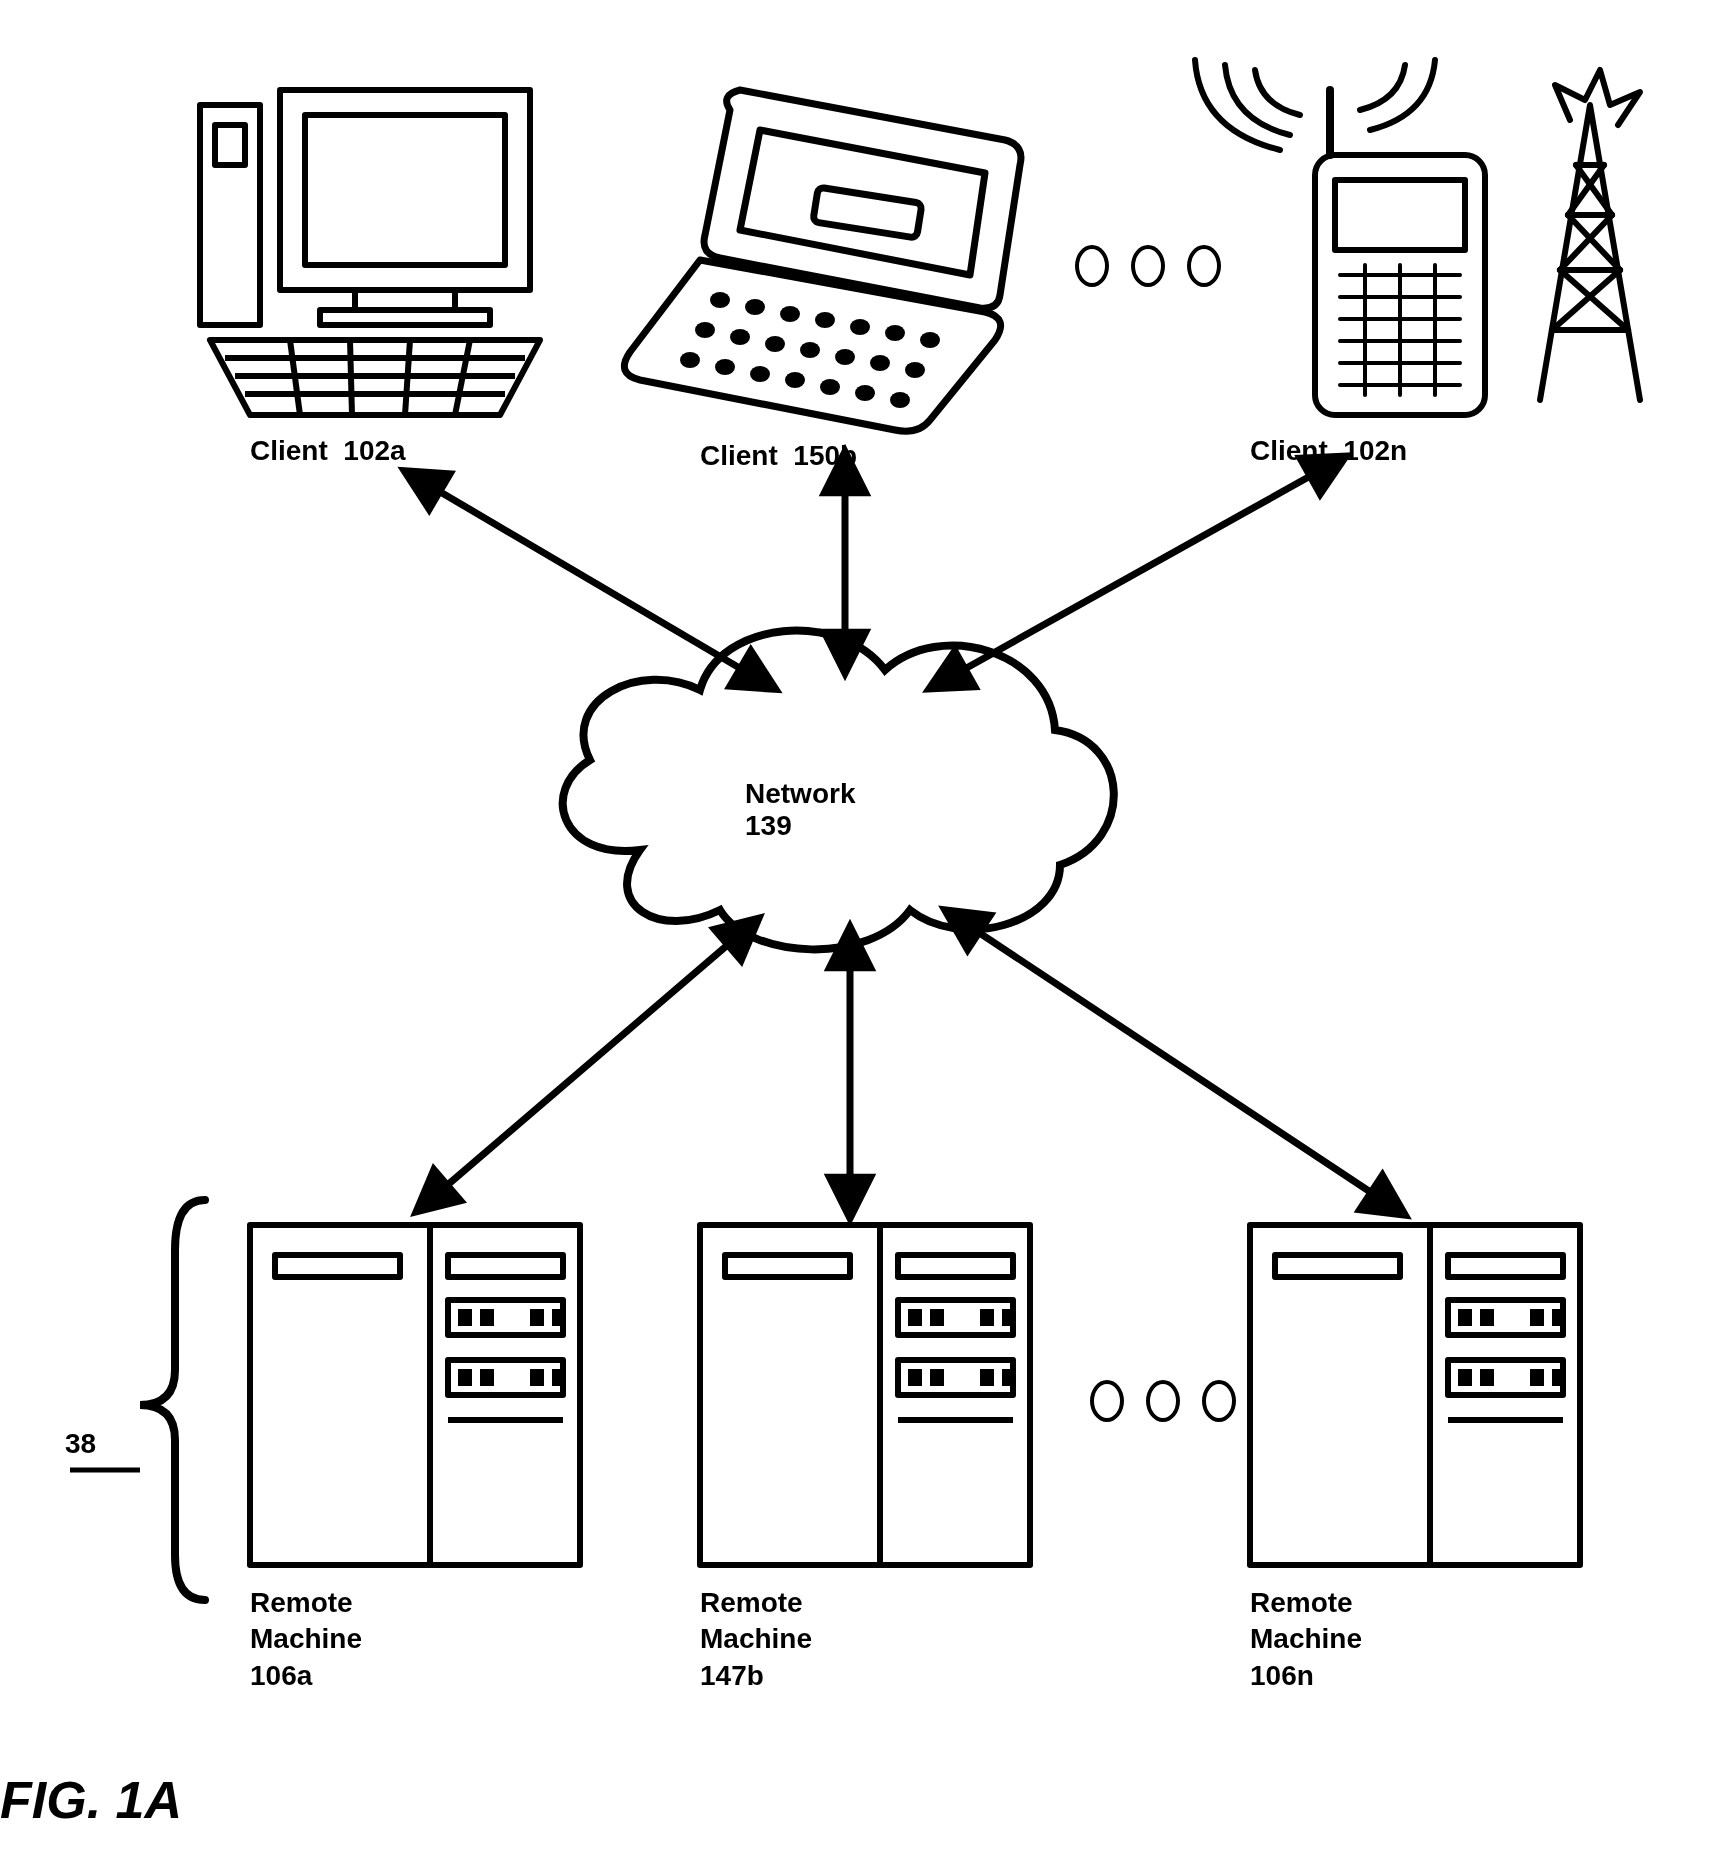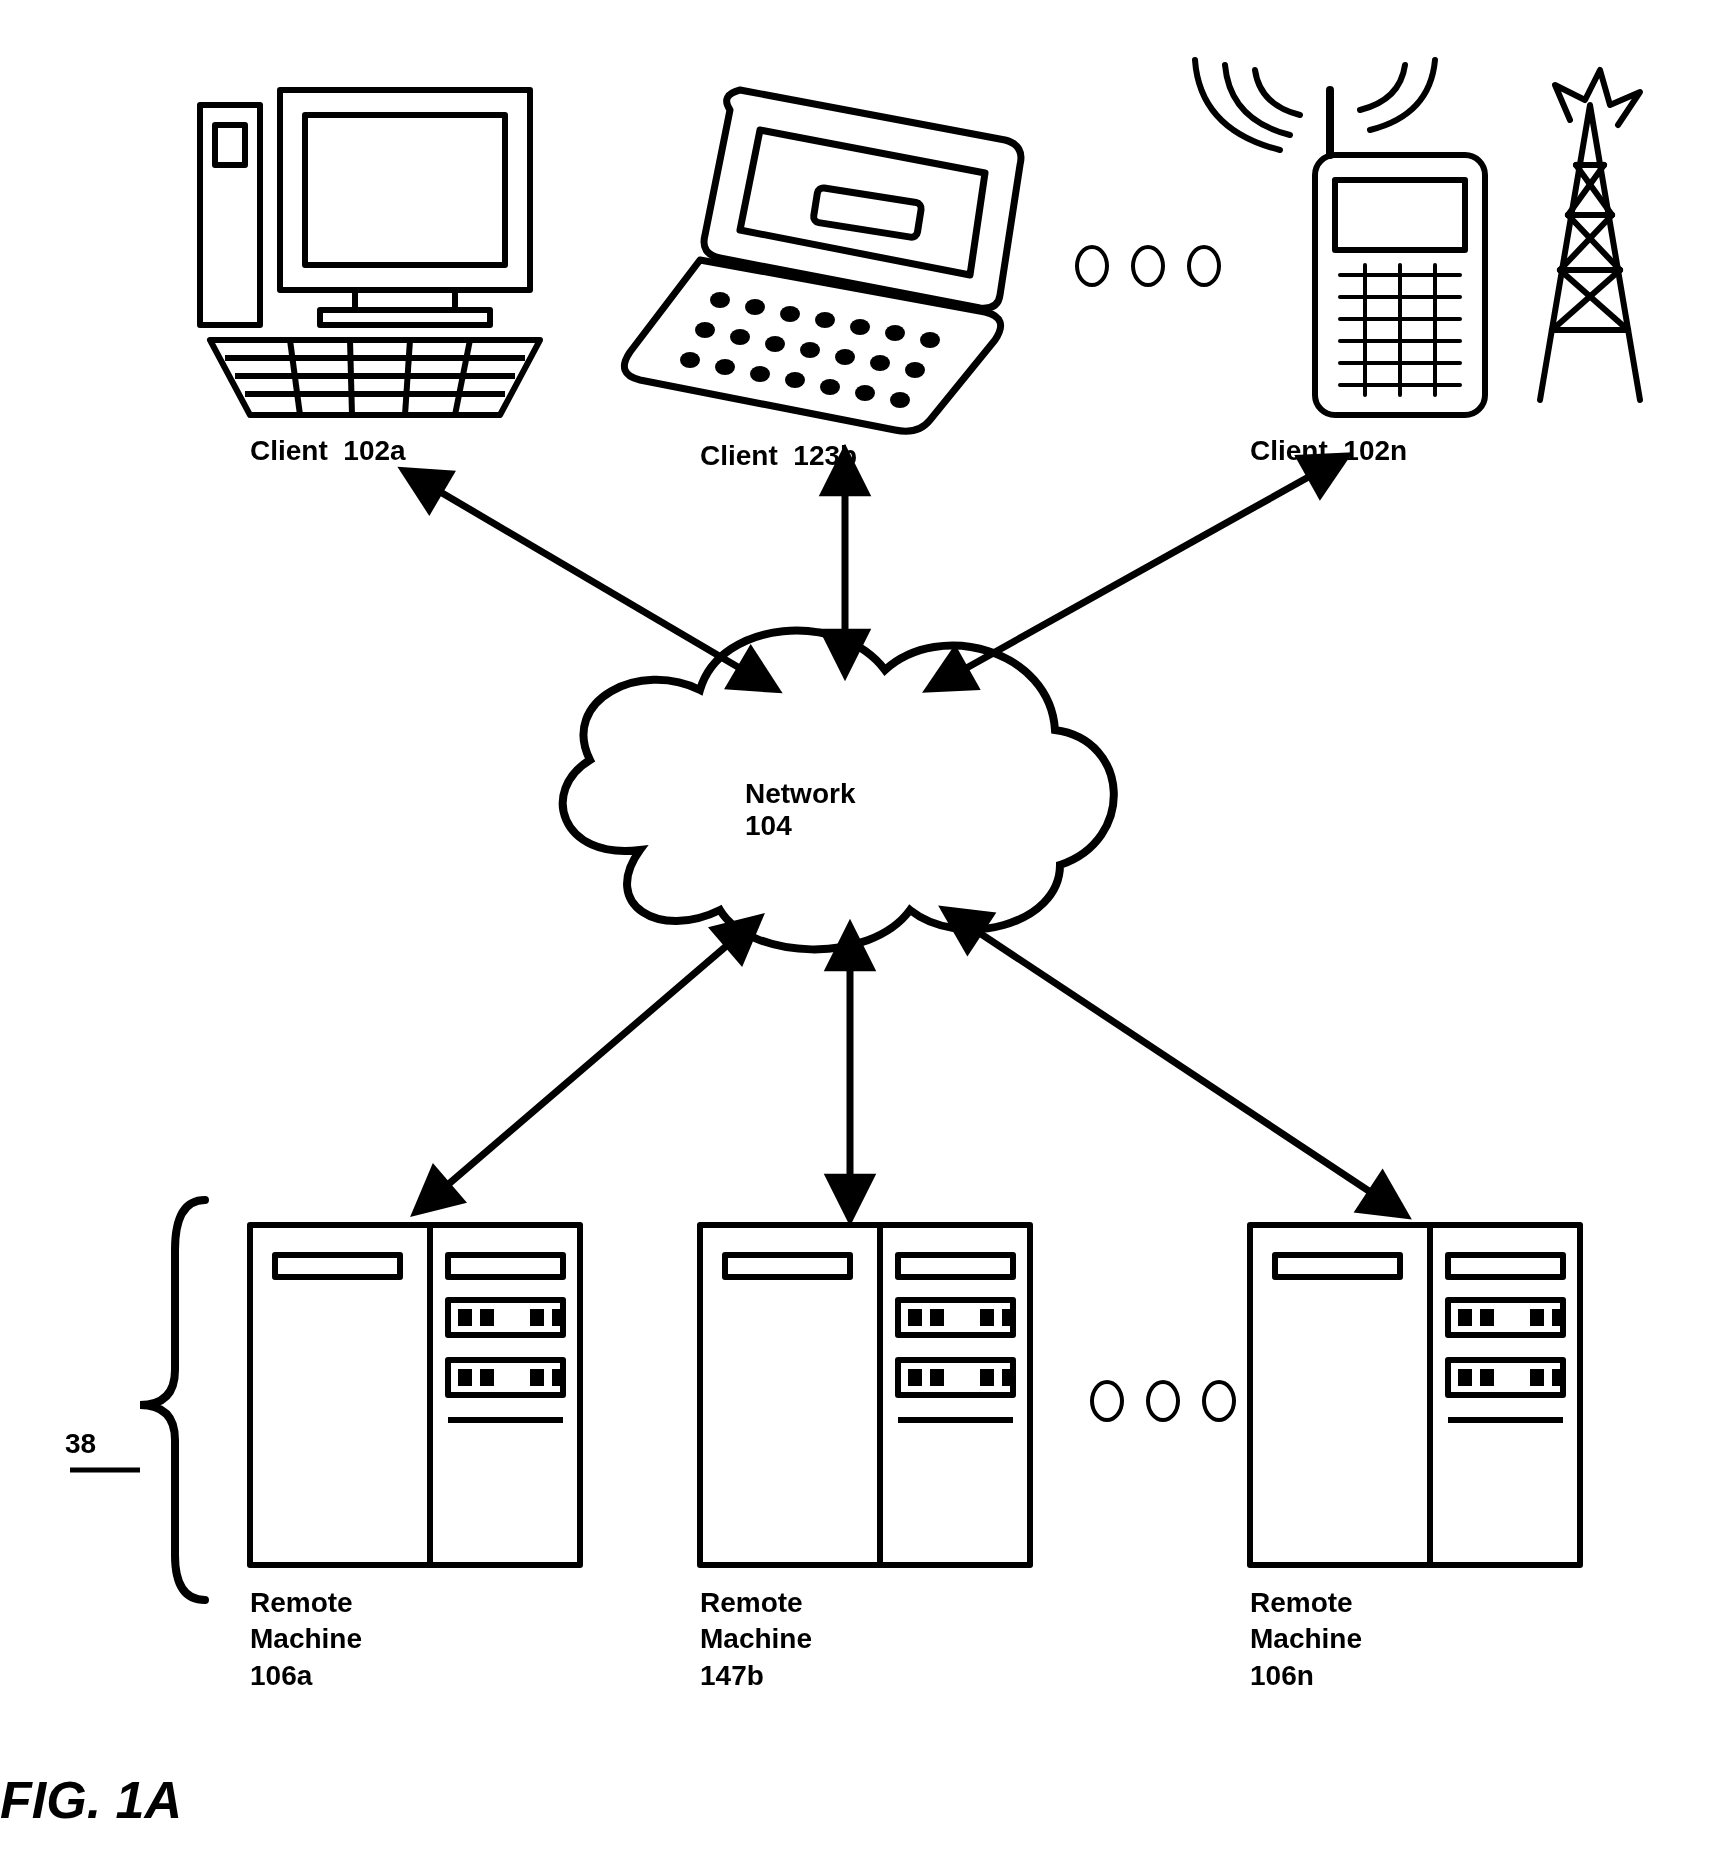--- a/index.html
+++ b/index.html
@@ -206,28 +206,28 @@
              L175 1555
              Q175 1600 205 1600"></path>
   </g>
   <line x1="70" y1="1470" x2="140" y2="1470" stroke="#000" stroke-width="5"></line>
 </svg>
 
 <div class="label small" style="left:250px;top:435px;width:330px">
   <span>Client</span>&nbsp;&nbsp;<span>102a</span>
 </div>
 <div class="label small" style="left:700px;top:440px;width:300px">
-  <span>Client</span>&nbsp;&nbsp;<span>123b</span>
+  <span>Client</span>&nbsp;&nbsp;<span>150b</span>
 </div>
 <div class="label small" style="left:1250px;top:435px;width:330px">
   <span>Client</span>&nbsp;&nbsp;<span>102n</span>
 </div>
 
 <div class="label small" style="left:745px;top:778px;width:200px">Network</div>
-<div class="label small" style="left:745px;top:810px;width:200px">104</div>
+<div class="label small" style="left:745px;top:810px;width:200px">139</div>
 
 <div class="label small" style="left:250px;top:1585px;width:330px;line-height:1.3">
   <span>Remote</span><br><span>Machine</span><br><span>106a</span>
 </div>
 <div class="label small" style="left:700px;top:1585px;width:330px;line-height:1.3">
   <span>Remote</span><br><span>Machine</span><br><span>147b</span>
 </div>
 <div class="label small" style="left:1250px;top:1585px;width:330px;line-height:1.3">
   <span>Remote</span><br><span>Machine</span><br><span>106n</span>
 </div>

